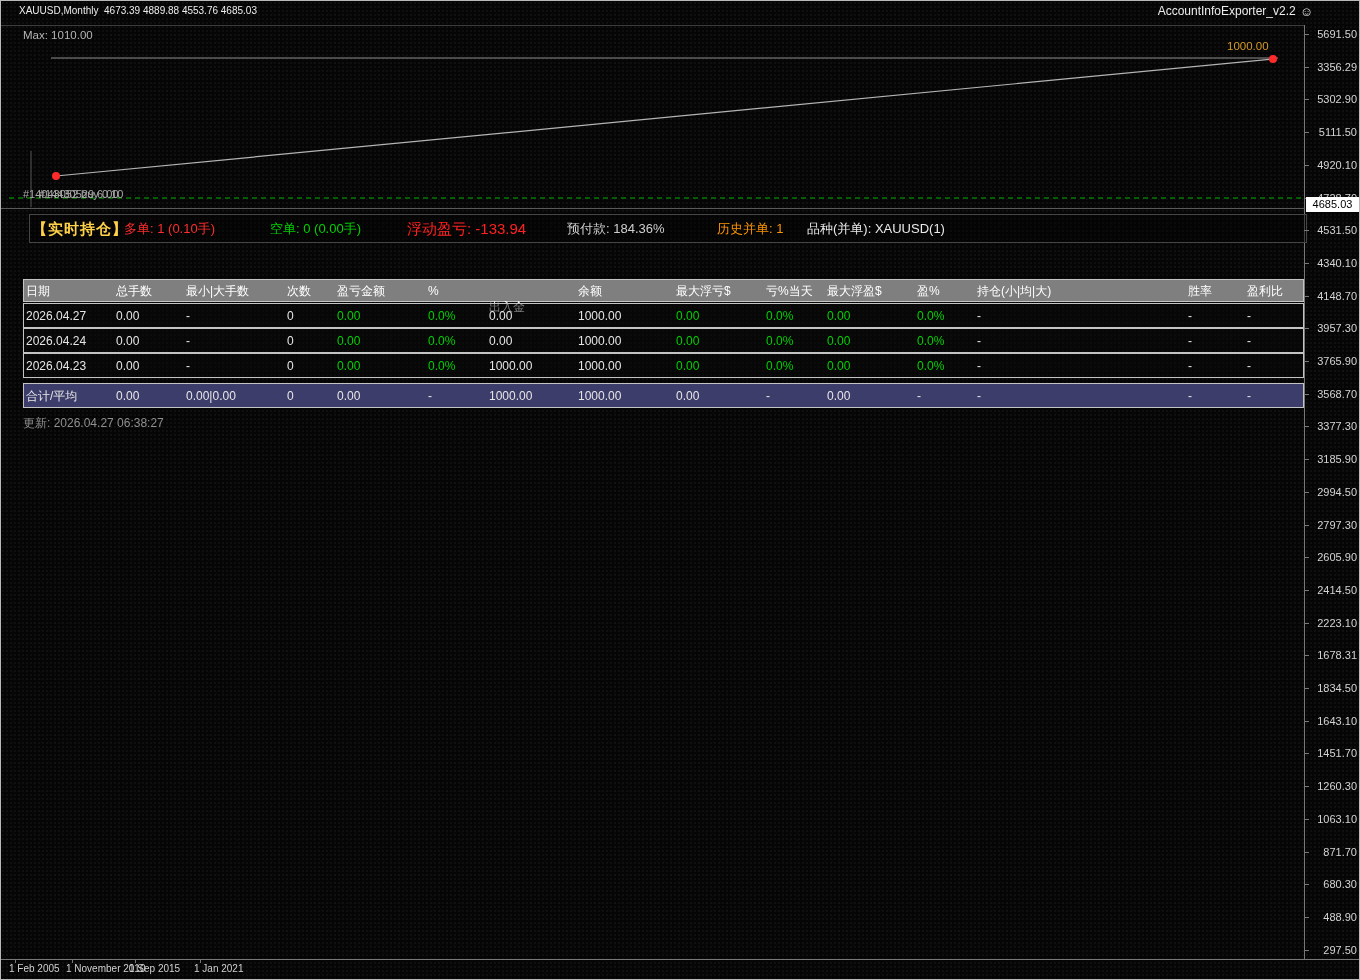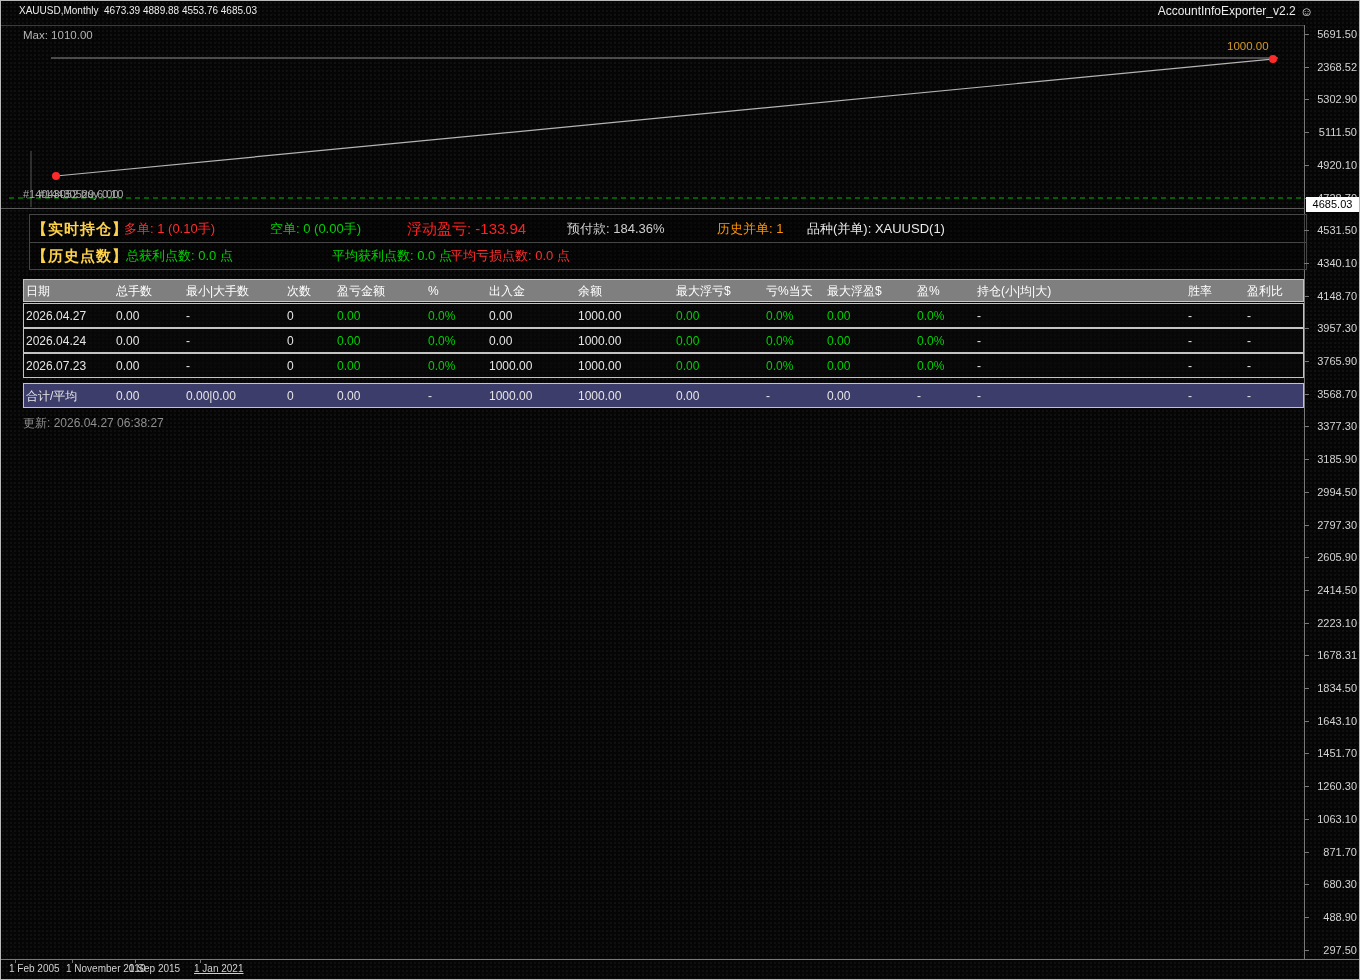--- a/index.html
+++ b/index.html
@@ -89,36 +89,30 @@
   <div class="abs panel-row row-a">
     <span class="sec-label" style="left:2px;">【实时持仓】</span>
     <span class="t-red" style="left:94px;">多单: 1 (0.10手)</span>
     <span class="t-green" style="left:240px;">空单: 0 (0.00手)</span>
     <span class="t-red-big" style="left:377px;">浮动盈亏: -133.94</span>
     <span class="t-silver" style="left:537px;">预付款: 184.36%</span>
     <span class="t-orange" style="left:687px;">历史并单: 1</span>
     <span class="t-white" style="left:777px;">品种(并单): XAUUSD(1)</span>
   </div>
 
-  <div class="abs panel-row row-b">
-    <span class="sec-label" style="left:2px;">【历史点数】</span>
-    <span class="t-green" style="left:96px;">总获利点数: 0.0 点</span>
-    <span class="t-green" style="left:302px;">平均获利点数: 0.0 点</span>
-    <span class="t-red" style="left:420px;">平均亏损点数: 0.0 点</span>
-  </div>
 
   <div id="acct-table">
       <div class="trow trow-header" style="top: 278px;">
         <span class="tcell" style="left: 2px;">日期</span>
         <span class="tcell" style="left: 92px;">总手数</span>
         <span class="tcell" style="left: 162px;">最小|大手数</span>
         <span class="tcell" style="left: 263px;">次数</span>
         <span class="tcell" style="left: 313px;">盈亏金额</span>
         <span class="tcell" style="left: 404px;">%</span>
-        <span class="tcell" style="left: 465px;">出入金</span>
+        <span class="tcell" style="left: 465px; margin-top: 16px;">出入金</span>
         <span class="tcell" style="left: 554px; font-family: Liberation Serif, serif;">余额</span>
         <span class="tcell" style="left: 652px; text-align: center;">最大浮亏$</span>
         <span class="tcell" style="left: 742px;">亏%当天</span>
         <span class="tcell" style="left: 803px;">最大浮盈$</span>
         <span class="tcell" style="left: 893px;">盈%</span>
         <span class="tcell" style="left: 953px;">持仓(小|均|大)</span>
         <span class="tcell" style="left: 1164px;">胜率</span>
         <span class="tcell" style="left: 1223px;">盈利比</span>
       </div>
       <div class="trow " style="top: 302px;">
@@ -149,21 +143,21 @@
         <span class="tcell" style="left: 554px;">1000.00</span>
         <span class="tcell c-g" style="left: 652px;">0.00</span>
         <span class="tcell c-g" style="left: 742px;">0.0%</span>
         <span class="tcell c-g" style="left: 803px;">0.00</span>
         <span class="tcell c-g" style="left: 893px;">0.0%</span>
         <span class="tcell" style="left: 953px;">-</span>
         <span class="tcell" style="left: 1164px;">-</span>
         <span class="tcell" style="left: 1223px;">-</span>
       </div>
       <div class="trow " style="top: 352px;">
-        <span class="tcell" style="left: 2px;">2026.07.23</span>
+        <span class="tcell" style="left: 2px;">2026.04.23</span>
         <span class="tcell" style="left: 92px;">0.00</span>
         <span class="tcell" style="left: 162px;">-</span>
         <span class="tcell" style="left: 263px;">0</span>
         <span class="tcell c-g" style="left: 313px;">0.00</span>
         <span class="tcell c-g" style="left: 404px;">0.0%</span>
         <span class="tcell" style="left: 465px;">1000.00</span>
         <span class="tcell" style="left: 554px;">1000.00</span>
         <span class="tcell c-g" style="left: 652px;">0.00</span>
         <span class="tcell c-g" style="left: 742px;">0.0%</span>
         <span class="tcell c-g" style="left: 803px;">0.00</span>
@@ -190,21 +184,21 @@
         <span class="tcell" style="left: 1223px;">-</span>
       </div>
     </div>
 
   <span class="abs updated">更新: 2026.04.27 06:38:27</span>
 
   <div id="price-scale">
       <div class="price-tick-mark" style="top: 33px;"></div>
       <div class="price-tick-label" style="top: 27px;">5691.50</div>
       <div class="price-tick-mark" style="top: 65.7px;"></div>
-      <div class="price-tick-label" style="top: 59.7px;">2368.52</div>
+      <div class="price-tick-label" style="top: 59.7px;">3356.29</div>
       <div class="price-tick-mark" style="top: 98.4px;"></div>
       <div class="price-tick-label" style="top: 92.4px;">5302.90</div>
       <div class="price-tick-mark" style="top: 131.1px;"></div>
       <div class="price-tick-label" style="top: 125.1px;">5111.50</div>
       <div class="price-tick-mark" style="top: 163.8px;"></div>
       <div class="price-tick-label" style="top: 157.8px;">4920.10</div>
       <div class="price-tick-mark" style="top: 196.5px;"></div>
       <div class="price-tick-label" style="top: 190.5px;">4728.70</div>
       <div class="price-tick-mark" style="top: 229.2px;"></div>
       <div class="price-tick-label" style="top: 223.2px;">4531.50</div>
@@ -256,16 +250,16 @@
   <div class="abs price-box">4685.03</div>
 
   <div id="time-axis">
       <div class="time-tick" style="left: 14px;"></div>
       <div class="time-label" style="left: 8px;">1 Feb 2005</div>
       <div class="time-tick" style="left: 71px;"></div>
       <div class="time-label" style="left: 65px;">1 November 2010</div>
       <div class="time-tick" style="left: 134px;"></div>
       <div class="time-label" style="left: 128px;">1 Sep 2015</div>
       <div class="time-tick" style="left: 199px;"></div>
-      <div class="time-label" style="left: 193px; text-decoration: underline;">1 Jan 2021</div>
+      <div class="time-label" style="left: 193px;">1 Jan 2021</div>
     </div>
 
 </div>
 
 </body></html>

